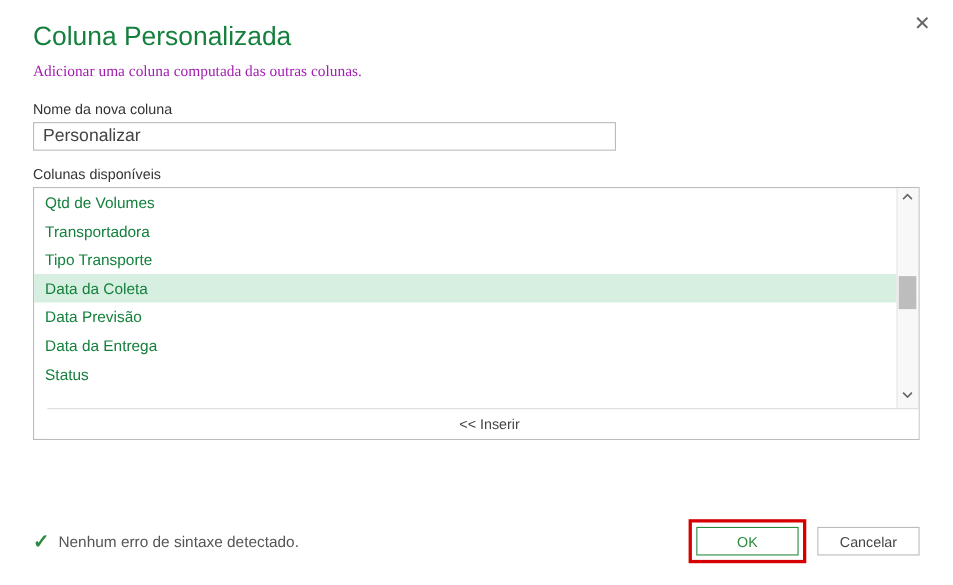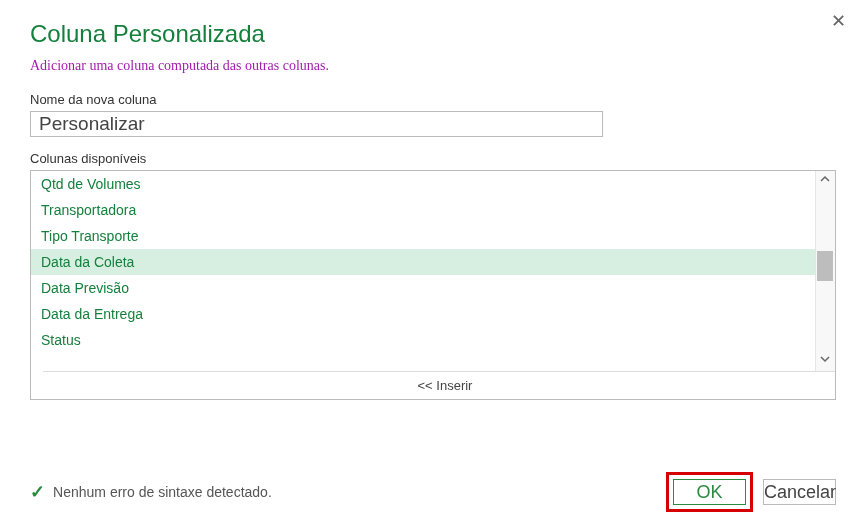--- a/index.html
+++ b/index.html
@@ -35,24 +35,24 @@
     }
     .label {
       font-size: 13px;
       color: #333;
       margin-bottom: 4px;
       display: flex;
       align-items: center;
       gap: 6px;
     }
     .col-name-input {
-      width: 573px;
+      width: 530px;
       border: 1px solid #bbb;
       padding: 4px 8px;
-      font-size: 19px;
+      font-size: 16px;
       color: #444;
       font-family: "Segoe UI", sans-serif;
       margin-bottom: 14px;
       height: 26px;
     }
     .main-row {
       display: flex;
       gap: 20px;
       align-items: flex-start;
     }
@@ -203,25 +203,25 @@
     .btn-group {
       display: flex;
       gap: 10px;
       align-items: center;
     }
     .ok-wrap {
       border: 3px solid #d70000;
       padding: 4px;
     }
     .btn {
-      width: 73px;
+      width: 93px;
       height: 26px;
       border: 1px solid #bbb;
       background: #fff;
-      font-size: 18px;
+      font-size: 13px;
       color: #444;
       cursor: pointer;
     }
     .btn.ok {
       border: 1px solid #2b8a3e;
       color: #2b8a3e;
     }
   </style>
 </head>
 <body>

